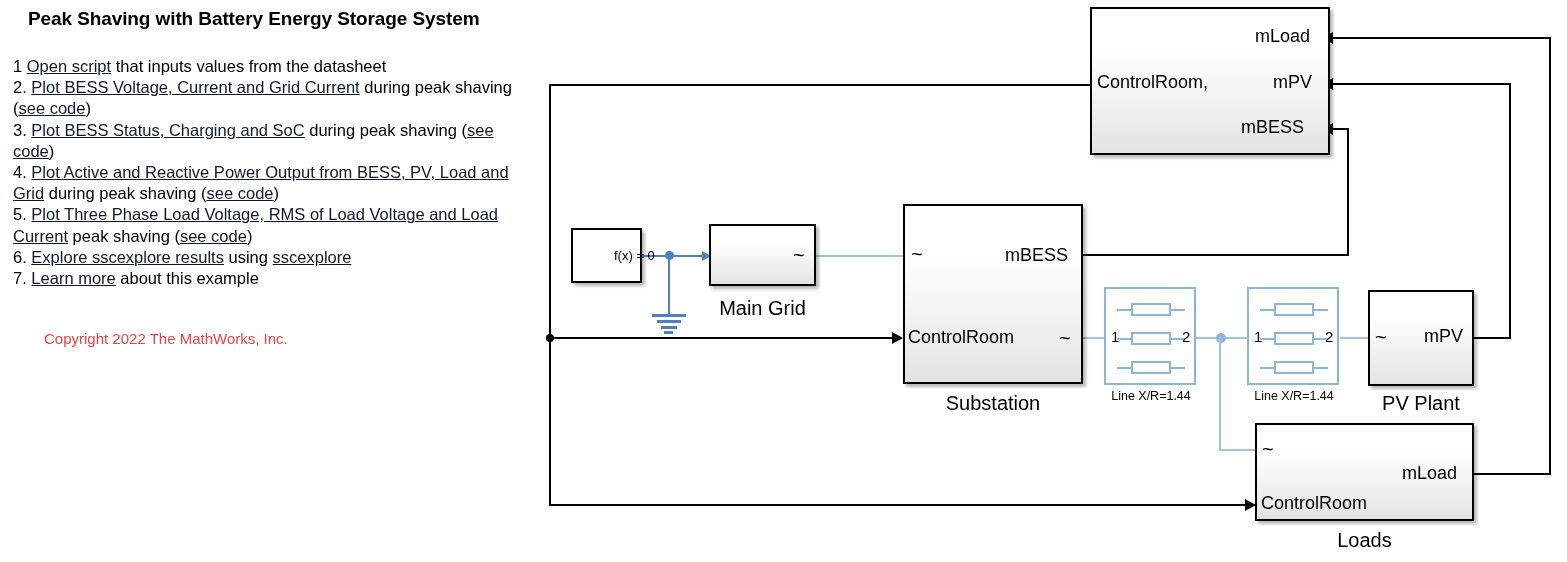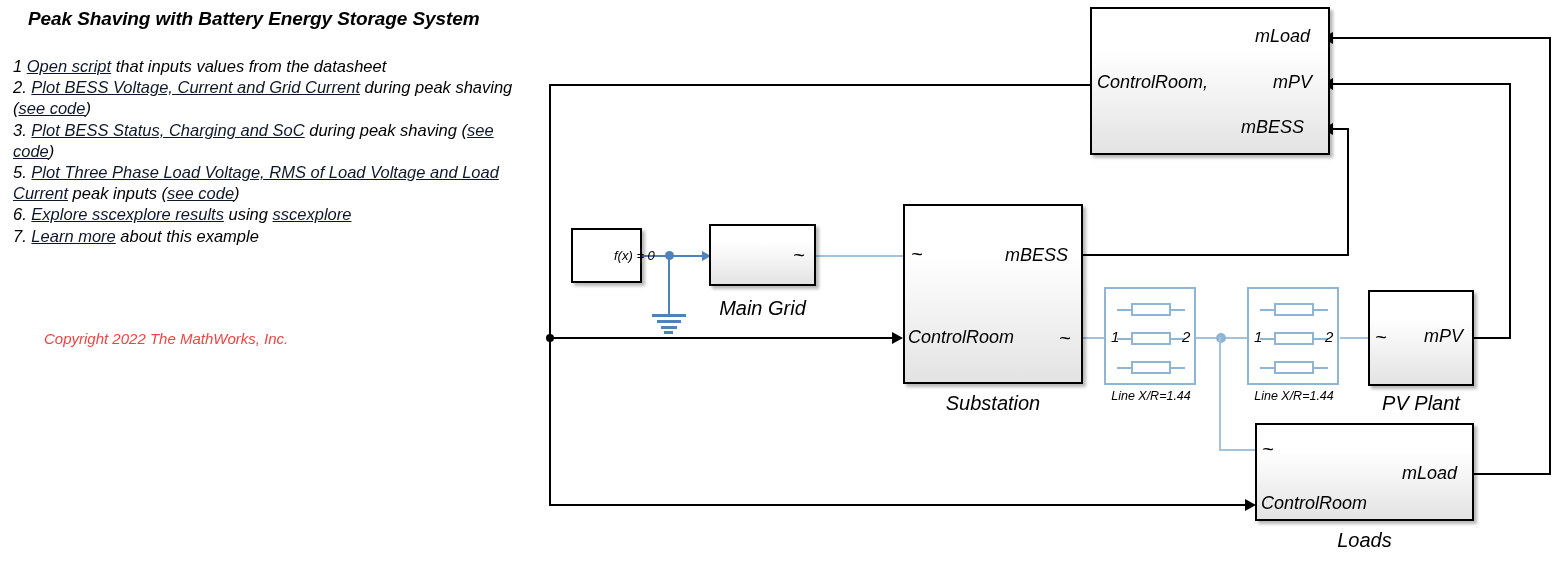--- a/index.html
+++ b/index.html
@@ -4,21 +4,21 @@
 <title>Peak Shaving with Battery Energy Storage System</title>
 <style>
   html,body{margin:0;padding:0;}
   body{
     width:1567px;height:562px;
     background:#ffffff;
     font-family:"Liberation Sans", sans-serif;
     overflow:hidden;
     position:relative;
   }
-  #root{position:relative;width:1567px;height:562px;font-style:italic;}
+  #root{position:relative;width:1567px;height:562px;}
 
   
   .doc{position:absolute;left:0;top:0;width:545px;height:562px;}
   .doc-title{
     position:absolute;left:28px;top:8px;
     font-size:19px;font-weight:bold;color:#000;
     letter-spacing:-0.1px;
   }
   .doc-list{
     position:absolute;left:13px;top:56px;width:520px;
@@ -101,21 +101,22 @@
 <body>
 
 <div id="root">
 
   <div class="doc">
     <div class="doc-title">Peak Shaving with Battery Energy Storage System</div>
     <div class="doc-list" id="doc-list">
         <div class="item"><span>1 </span><span class="lnk">Open script</span><span> that inputs values from the datasheet</span></div>
         <div class="item"><span>2. </span><span class="lnk">Plot BESS Voltage, Current and Grid Current</span><span> during peak shaving (</span><span class="lnk">see code</span><span>)</span></div>
         <div class="item"><span>3. </span><span class="lnk">Plot BESS Status, Charging and SoC</span><span> during peak shaving (</span><span class="lnk">see code</span><span>)</span></div>
-        <div class="item"><span>5. </span><span class="lnk">Plot Three Phase Load Voltage, RMS of Load Voltage  and Load Current</span><span> peak inputs (</span><span class="lnk">see code</span><span>)</span></div>
+        <div class="item"><span>4. </span><span class="lnk">Plot Active and Reactive  Power Output from BESS, PV, Load and Grid</span><span> during peak shaving (</span><span class="lnk">see code</span><span>)</span></div>
+        <div class="item"><span>5. </span><span class="lnk">Plot Three Phase Load Voltage, RMS of Load Voltage  and Load Current</span><span> peak shaving (</span><span class="lnk">see code</span><span>)</span></div>
         <div class="item"><span>6. </span><span class="lnk">Explore sscexplore results</span><span> using </span><span class="lnk">sscexplore</span></div>
         <div class="item"><span>7. </span><span class="lnk">Learn more</span><span> about this example</span></div>
       </div>
     <div class="copyright">Copyright 2022 The MathWorks, Inc.</div>
   </div>
 
   <div class="canvas">
 
     <div class="wire v" style="left:549px;top:84px;height:422px;"></div>
 

